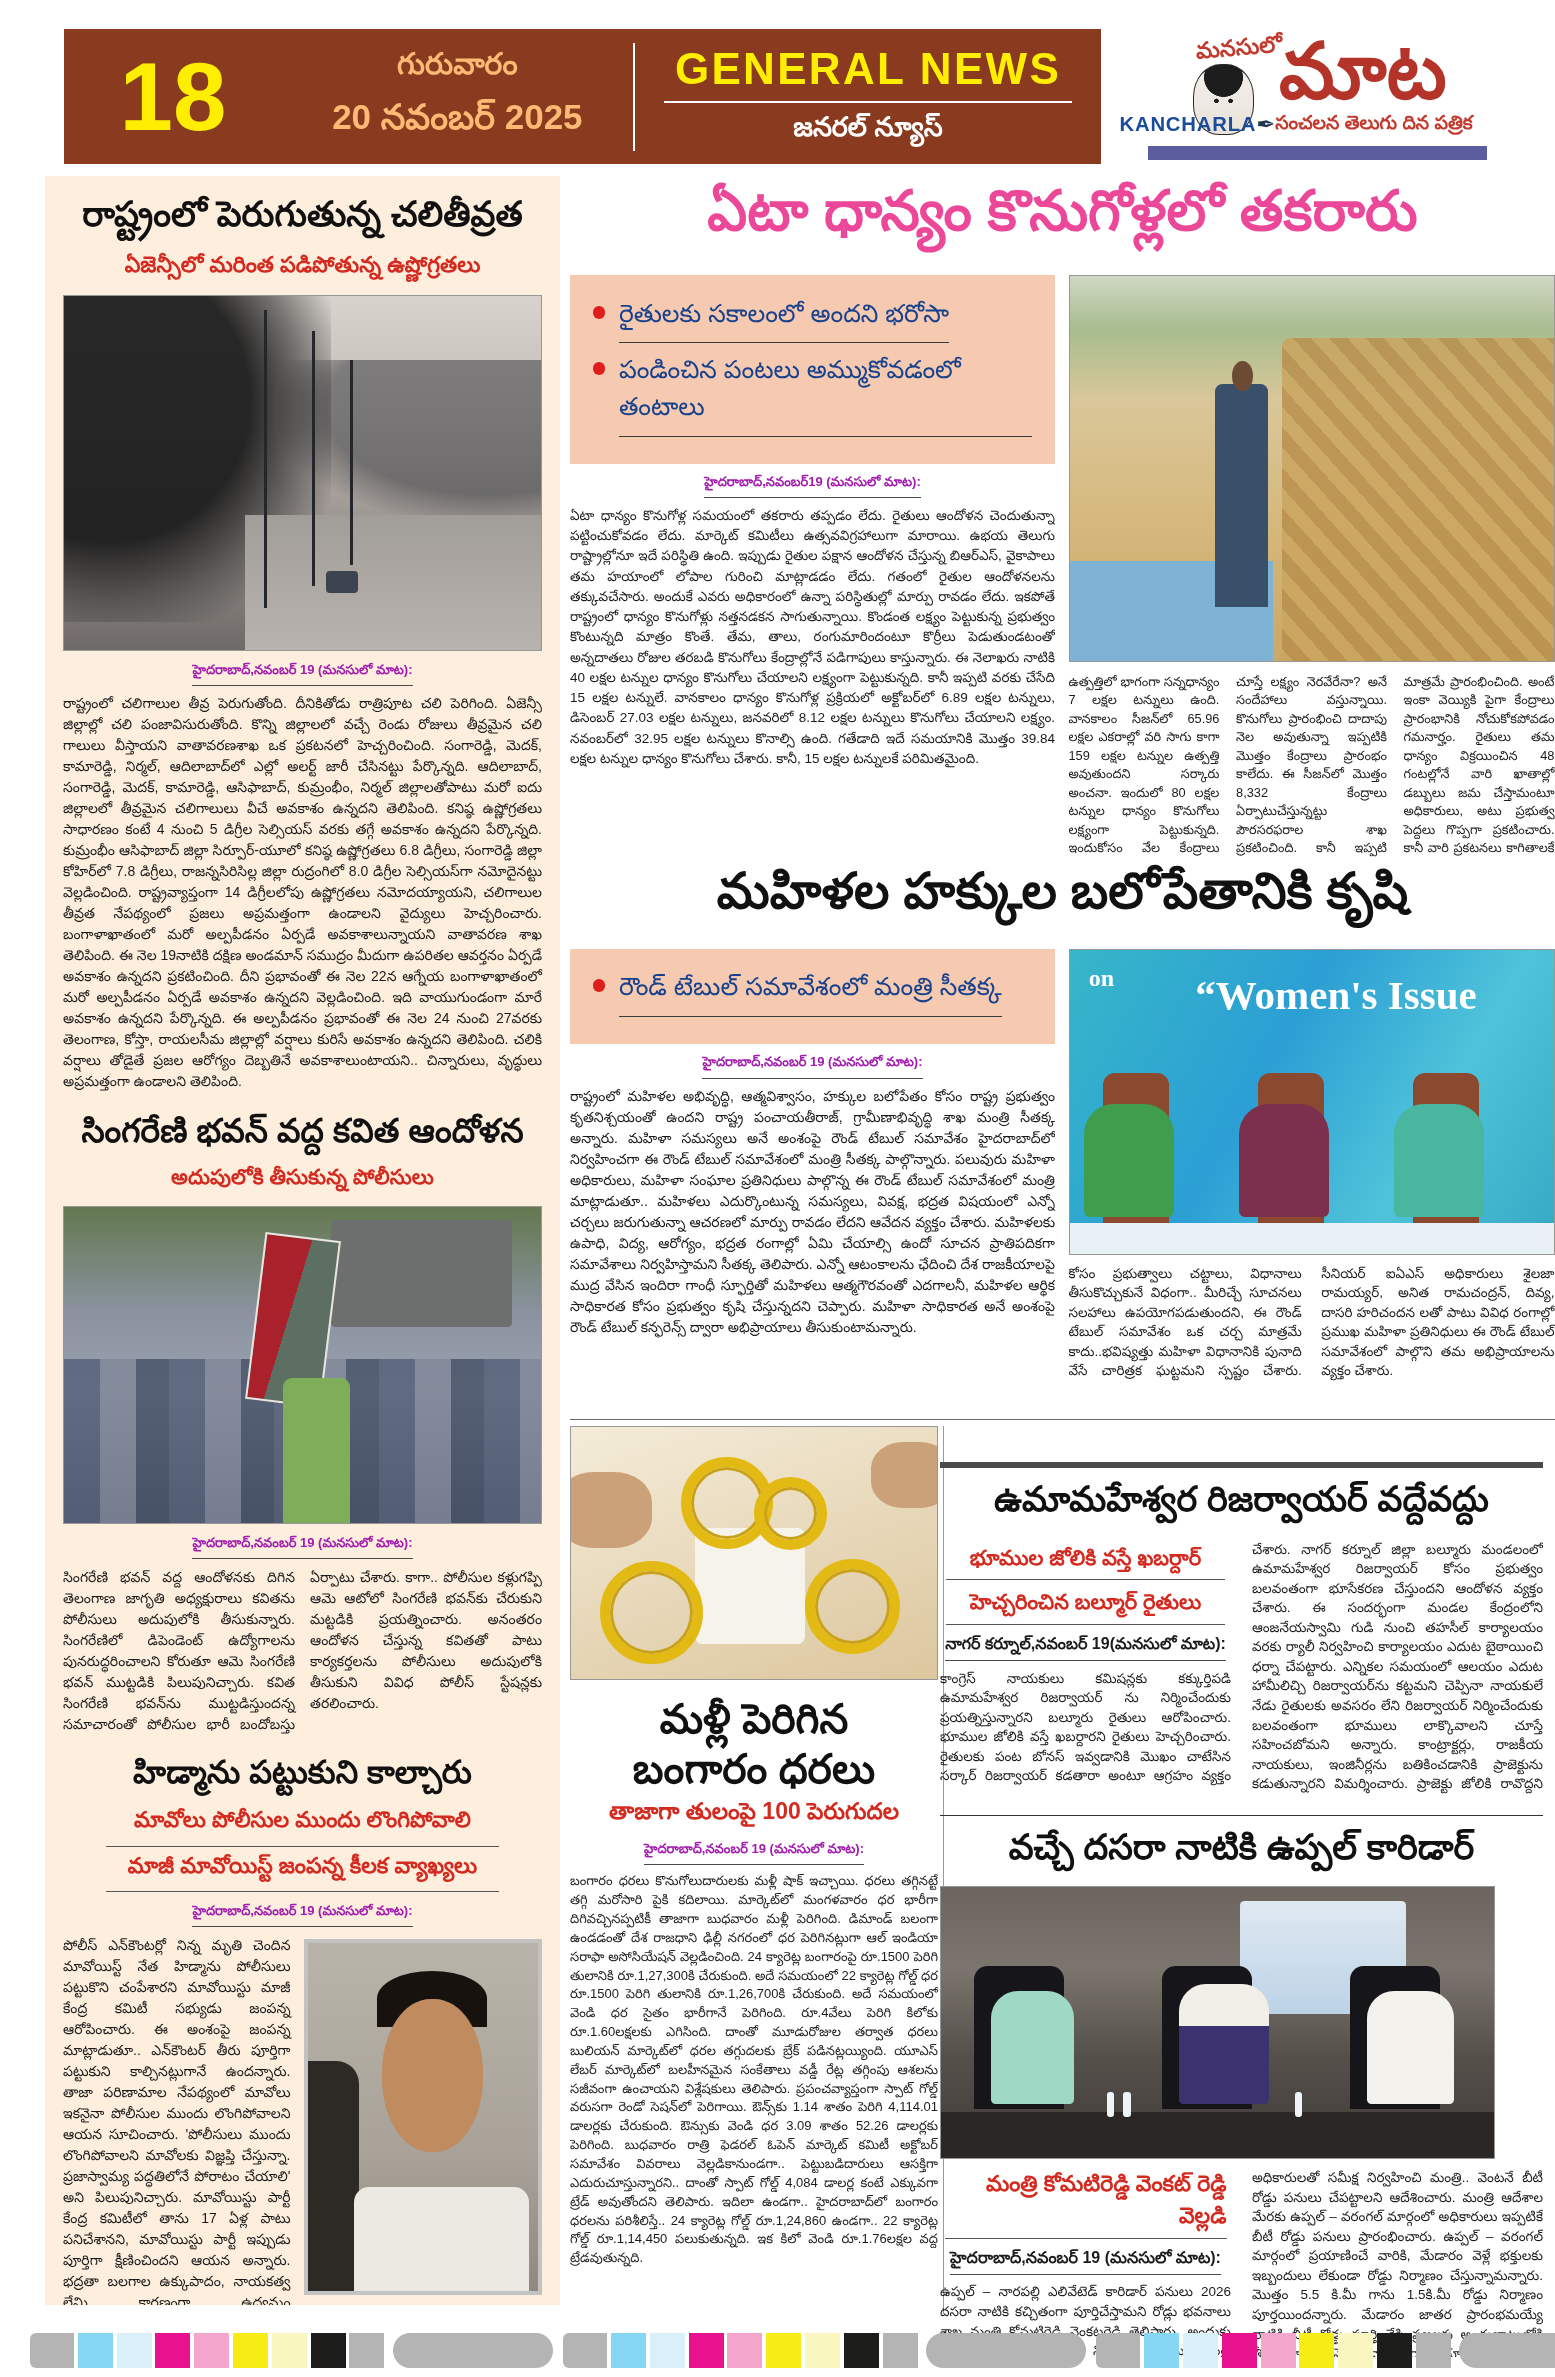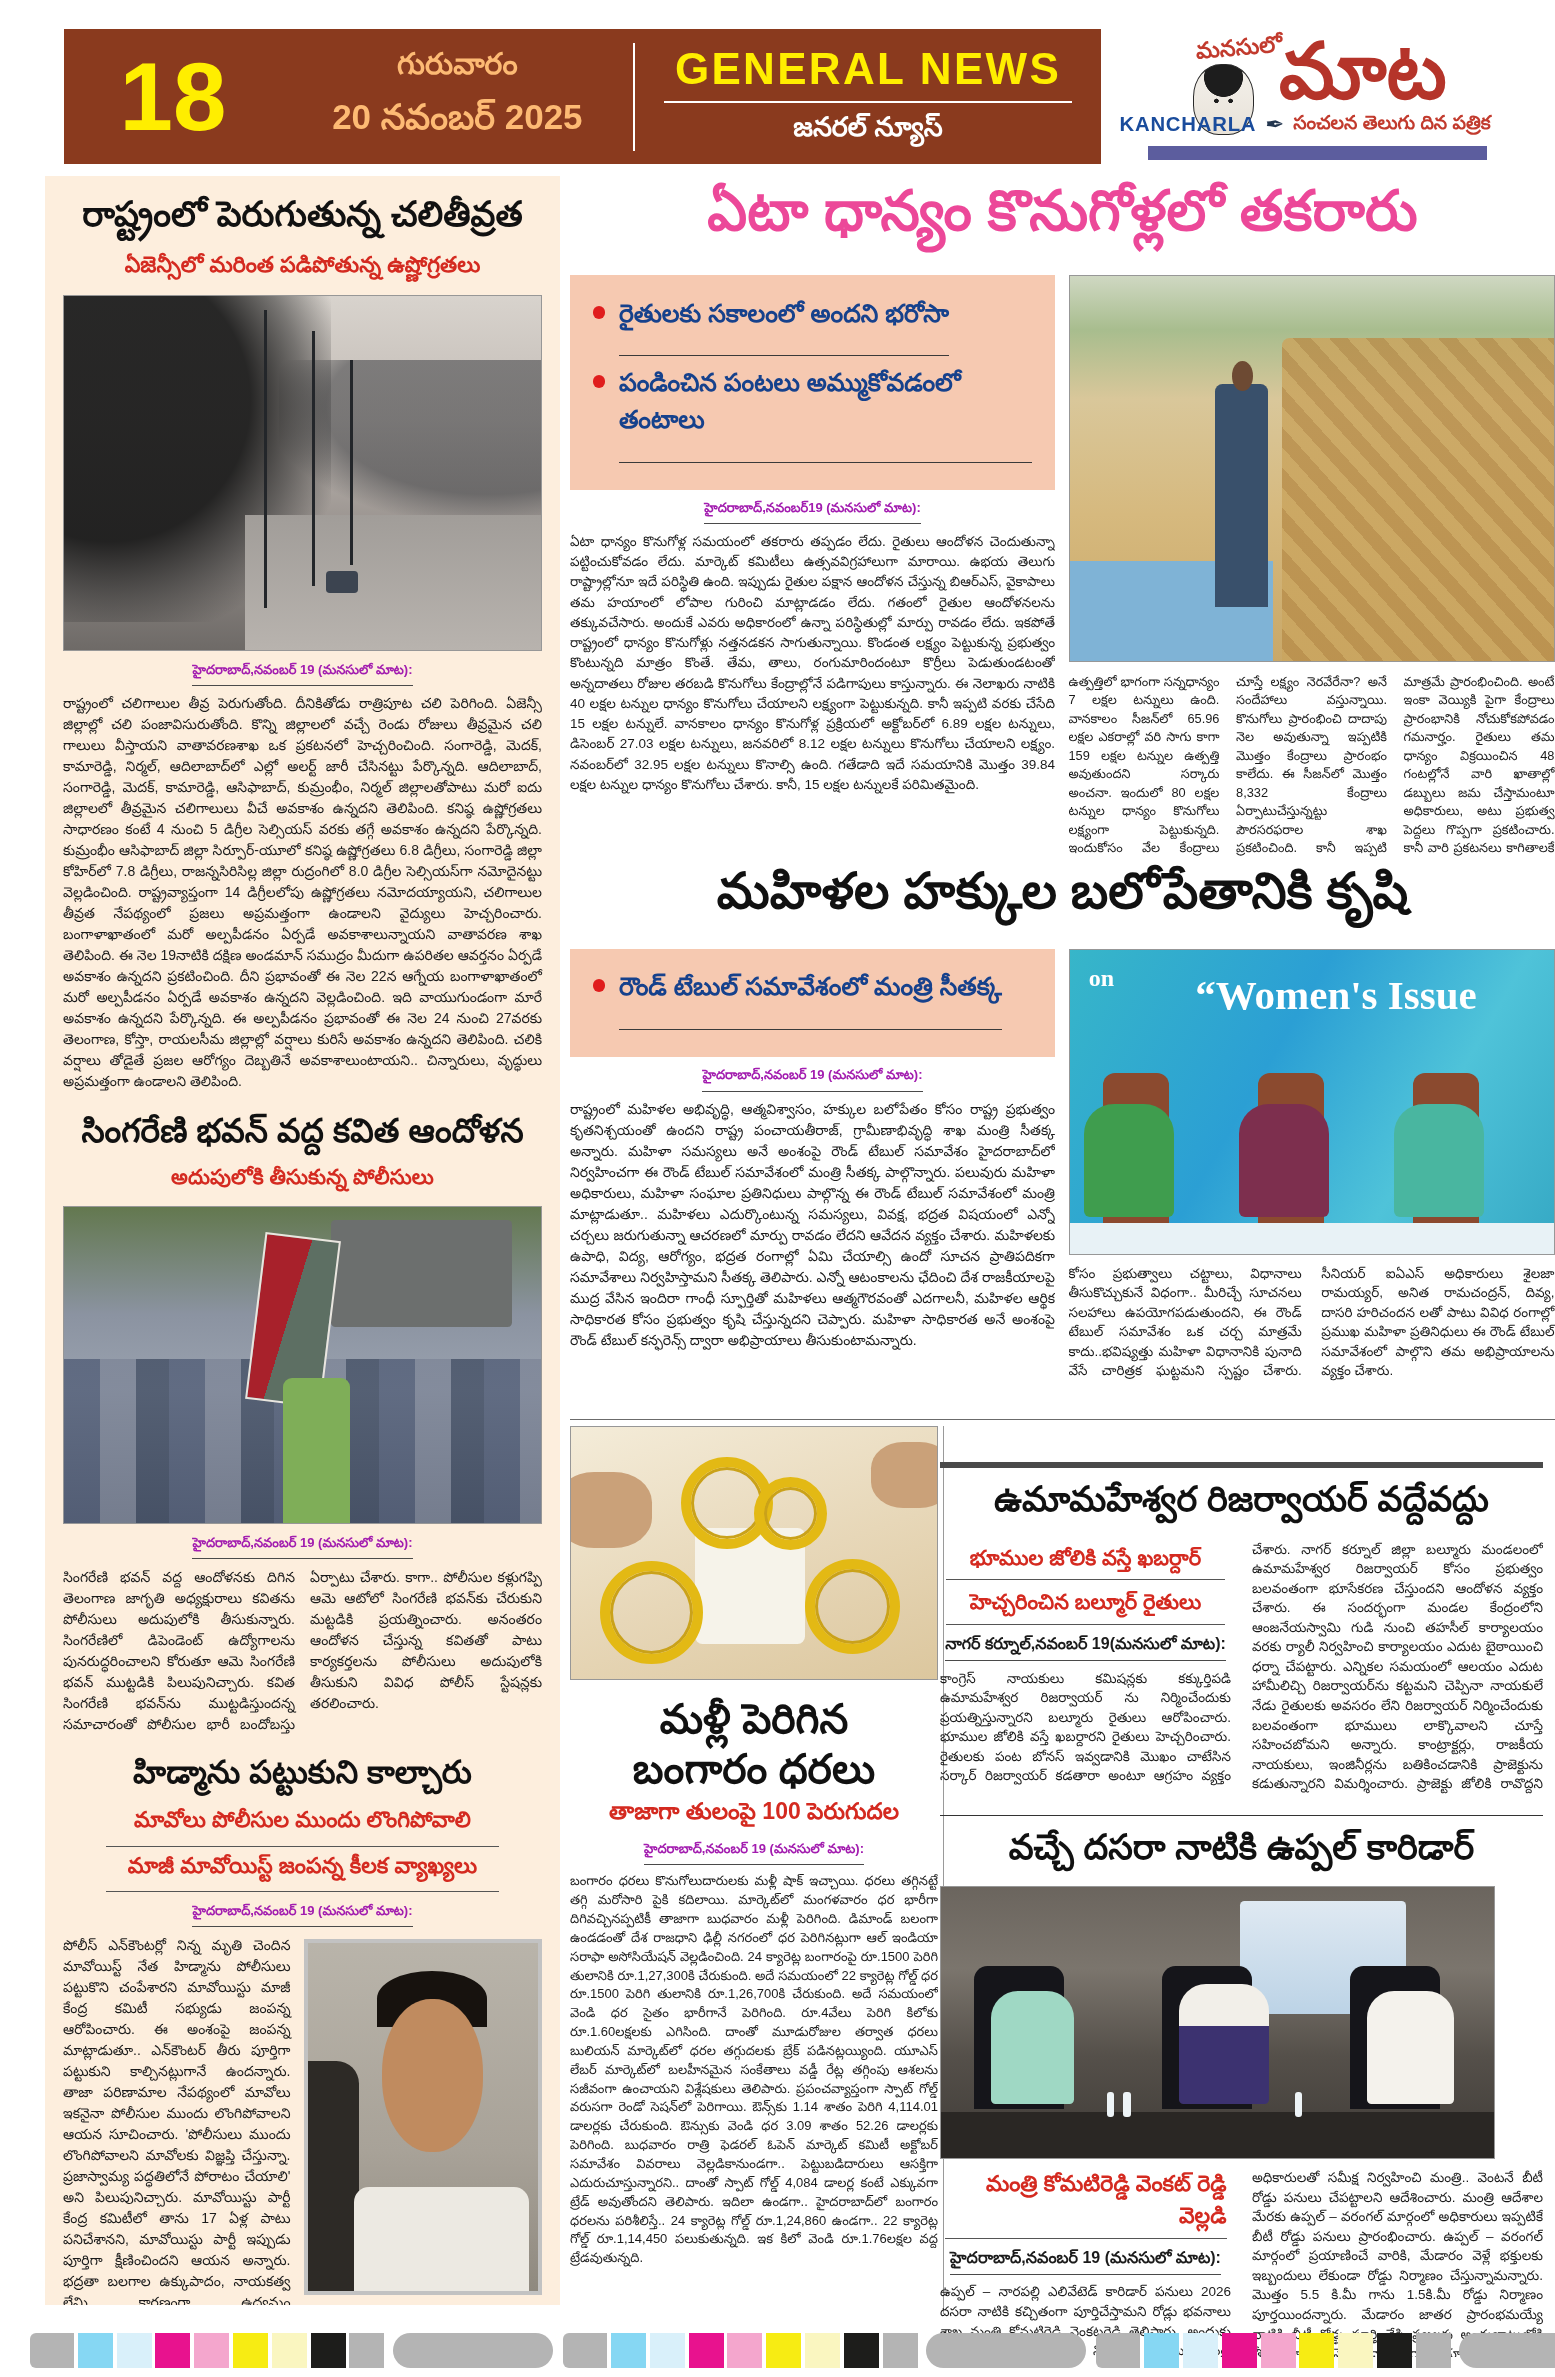--- a/index.html
+++ b/index.html
@@ -19,21 +19,21 @@
   
   .masthead{position:absolute;left:1106px;top:29px;width:401px;height:135px;background:#ffffff;overflow:hidden;}
   .mast-top{position:absolute;left:90px;top:6px;color:#c23b2e;font-size:22.6px;font-weight:bold;transform:rotate(-5deg);}
   .mast-face{position:absolute;left:87px;top:35px;width:59px;height:69px;border-radius:46% 46% 42% 42%;
              background:radial-gradient(circle at 50% 18%,#1d1d1d 0 30%,transparent 31%),
                         radial-gradient(circle at 38% 52%,#1d1d1d 0 4%,transparent 5%),
                         radial-gradient(circle at 62% 52%,#1d1d1d 0 4%,transparent 5%),
                         linear-gradient(180deg,#f4f1ec,#e8e2d8);
              border:1.5px solid #2a2a2a;}
   .mast-main{position:absolute;left:173px;top:3px;color:#b5342a;font-size:78px;font-weight:800;line-height:1;}
-  .mast-bottom{position:absolute;left:13.5px;bottom:25.6px;display:flex;align-items:center;gap:9px;}
+  .mast-bottom{position:absolute;left:13.5px;bottom:25.6px;display:flex;align-items:center;}
   .mast-publisher{color:#1a4c9c;font-size:20.3px;font-weight:800;letter-spacing:0.8px;}
   .pen-icon{font-size:22.6px;color:#23364f;}
   .mast-tagline{color:#c23b2e;font-size:19px;font-weight:bold;}
   .mast-bar{position:absolute;left:42px;bottom:4.5px;width:339px;height:13.5px;background:#5c5d9e;}
   
   .headline{font-weight:800;color:#111;text-align:center;}
   .red-sub{color:#d42a20;font-weight:bold;text-align:center;}
   .dateline{text-align:center;margin:10.5px 0 7.5px;}
   .dateline span{display:inline-block;font-weight:bold;font-size:13px;color:#a21caf;border-bottom:1.5px solid #4a4a4a;padding-bottom:5.3px;}
   .body-text{font-size:14px;line-height:1.5;text-align:justify;color:#1b1b1b;}
@@ -71,21 +71,21 @@
   .jp-shirt{position:absolute;left:20%;bottom:-4%;width:76%;height:34%;background:#ece9e2;border-radius:15px 15px 0 0;}
   
   .grain{position:absolute;left:570px;top:178px;width:985px;height:681px;overflow:hidden;}
   .g-head{font-size:56px;color:#ec4899;margin:0 0 18px;}
   .g-row{display:flex;gap:13.5px;}
   .g-left{width:485px;}
   .g-right{width:486px;display:flex;flex-direction:column;}
   .bullet-box{background:#f6c9b1;padding:19.6px 22.6px;box-sizing:border-box;}
   .bullet-item{display:flex;gap:13.5px;align-items:flex-start;margin-bottom:7.5px;}
   .bullet-dot{width:12.8px;height:12.8px;border-radius:50%;background:#e01d1d;margin-top:11.3px;flex:none;}
-  .bullet-text{font-size:25px;font-weight:bold;color:#16418c;line-height:1.5;border-bottom:1.5px solid #3a3a3a;padding-bottom:23px;}
+  .bullet-text{font-size:25px;font-weight:normal;color:#16418c;line-height:1.5;border-bottom:1.5px solid #3a3a3a;padding-bottom:10px;}
   .photo-grain{height:385px;background:linear-gradient(180deg,#cfd8c2 0%,#a8bd8e 14%,#d9c79a 32%,#d6b97e 62%,#c9a868 100%);}
   .pg-sacks{position:absolute;right:-2%;top:16%;width:58%;height:86%;
             background:repeating-linear-gradient(48deg,#caa55f 0 13.5px,#b98f4c 13.5px 27px);opacity:.85;border-radius:7.5px;}
   .pg-tarp{position:absolute;left:0;bottom:0;width:42%;height:26%;background:#7fb3d6;}
   .pg-person{position:absolute;left:30%;top:28%;width:11%;height:58%;background:#39506b;border-radius:7.5px 7.5px 0 0;}
   .pg-head{position:absolute;left:33.5%;top:22%;width:4.5%;height:8%;background:#6d4a33;border-radius:50%;}
   .g-cont{column-count:3;column-gap:16.6px;margin-top:10.5px;font-size:12.8px;line-height:1.45;height:217px;overflow:hidden;}
   
   .women{position:absolute;left:570px;top:862px;width:985px;height:552px;overflow:hidden;}
   .wm-head{font-size:50px;margin:0 0 16.6px;}

